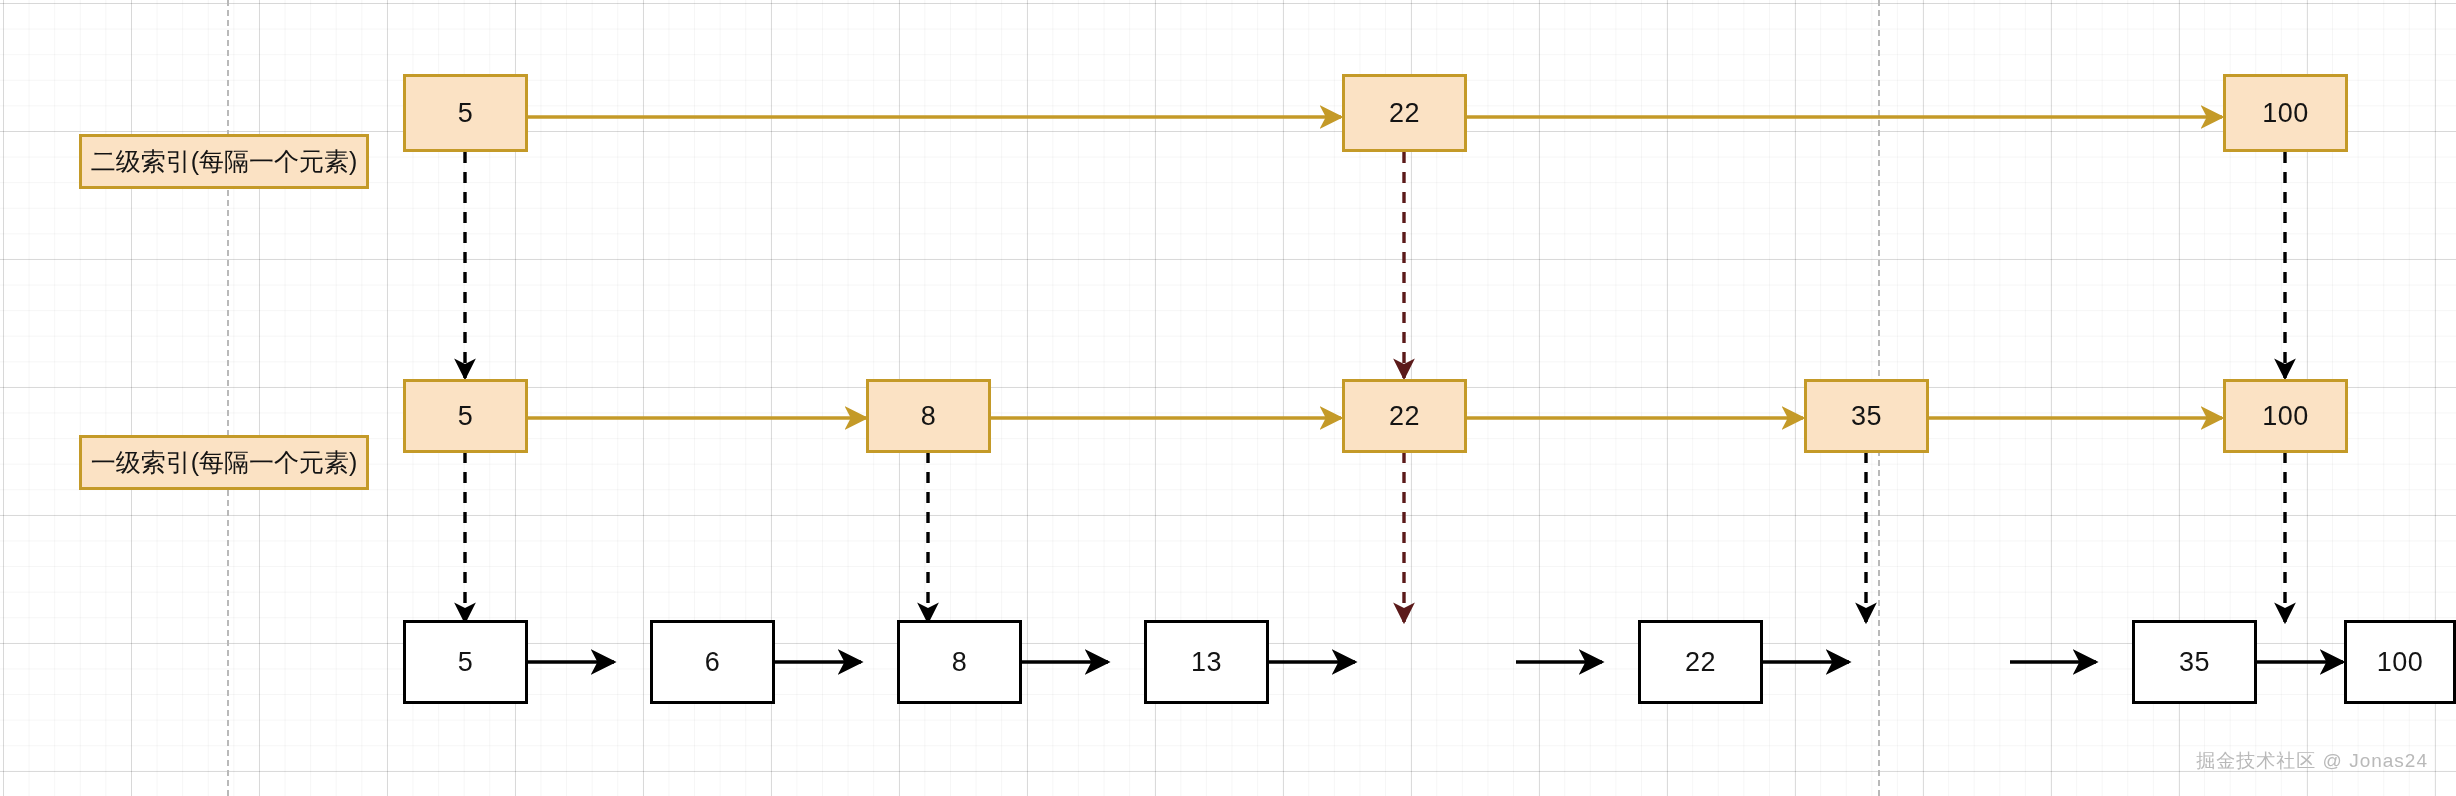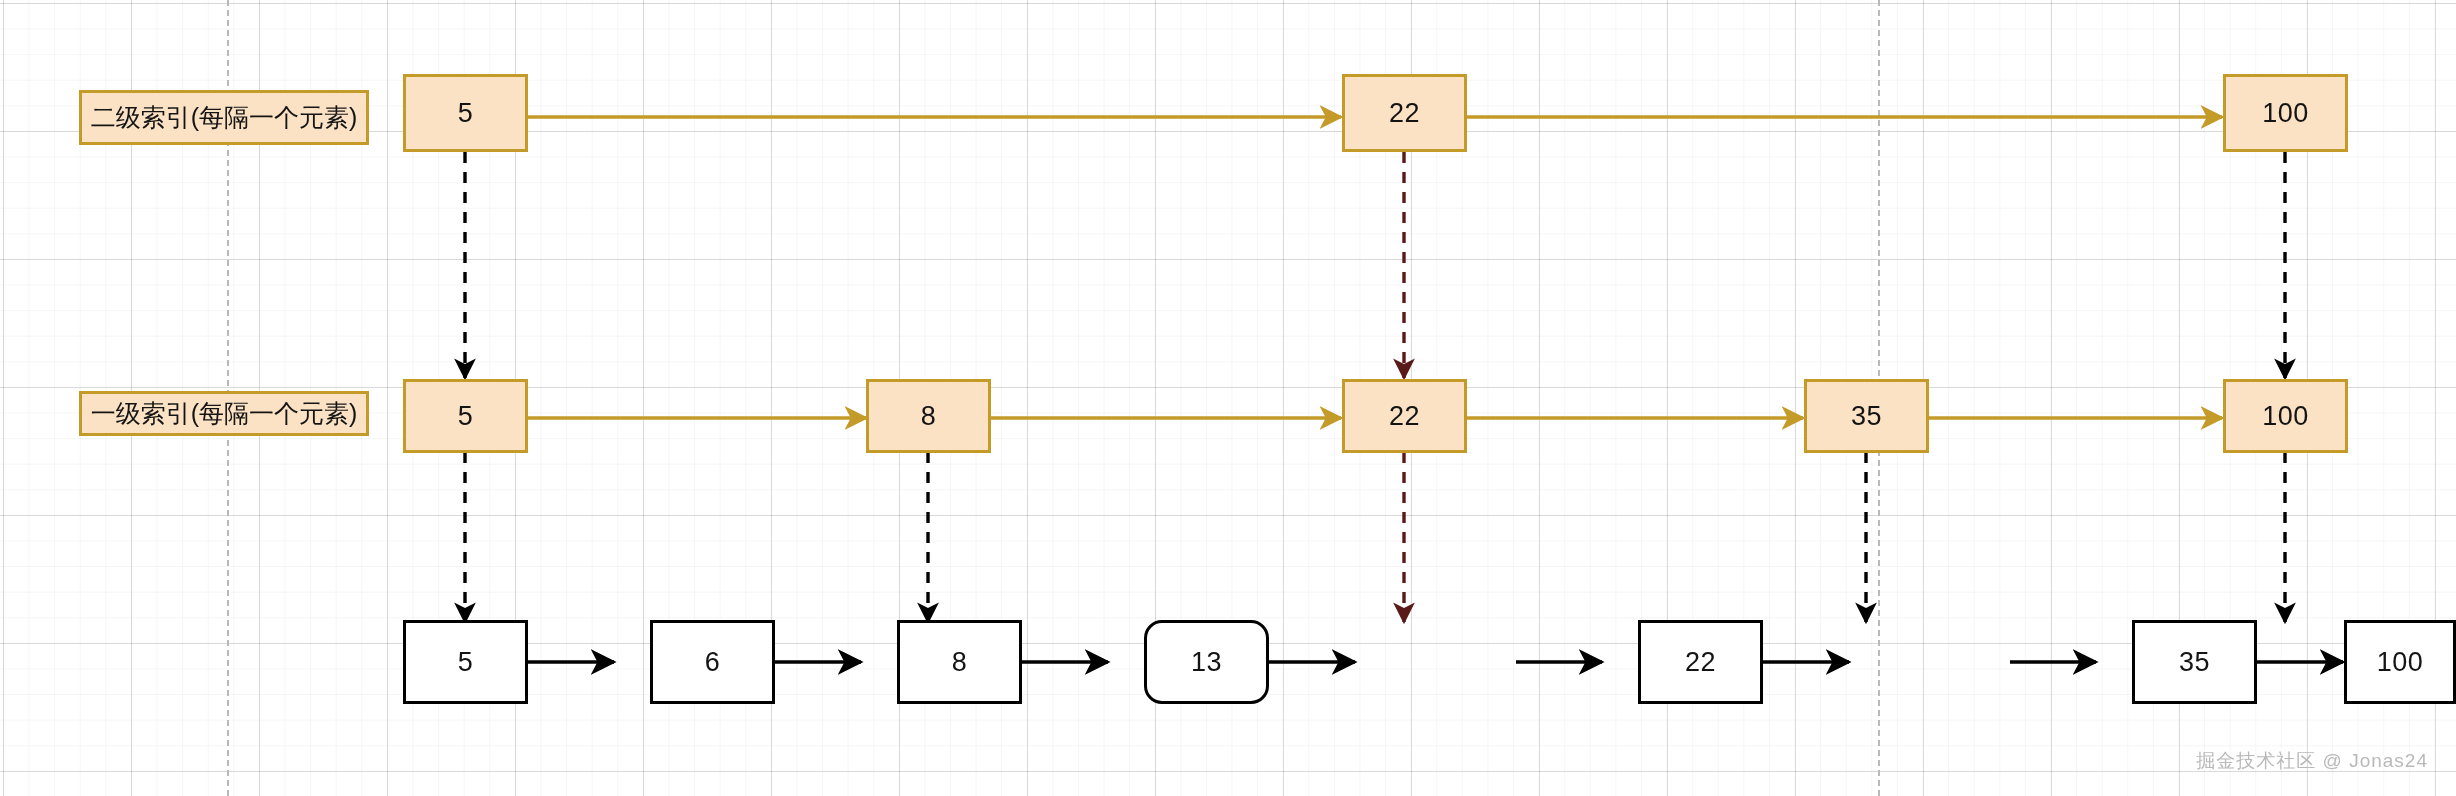--- a/index.html
+++ b/index.html
@@ -55,20 +55,21 @@
   .rowlabel{
     position:absolute;
     box-sizing:border-box;
     background:#fbe2c4;
     border:3px solid #c49a28;
     display:flex;align-items:center;justify-content:center;
     font-size:25px;
     color:#141414;
     white-space:nowrap;
     padding:0 14px;
+    margin-top:44px;
   }
   .watermark{
     position:absolute;
     right:28px;bottom:22px;
     font-size:19px;
     color:#b9b9b9;
     white-space:nowrap;
     letter-spacing:1px;
   }
 </style>
@@ -135,35 +136,35 @@
       <line x1="1866" y1="452" x2="1866" y2="622" marker-end="url(#arr-down)"></line>
       <line x1="2285" y1="452" x2="2285" y2="622" marker-end="url(#arr-down)"></line>
     </g>
     <g stroke="#5b1a1a" stroke-width="3.4" fill="none" stroke-dasharray="11 9">
       <line x1="1404" y1="452" x2="1404" y2="622" marker-end="url(#arr-down-red)"></line>
     </g>
   </svg>
 
   <div class="rowlabel" style="left:79px;top:90px;width:290px;height:55px;">二级索引(每隔一个元素)</div>
 
-  <div class="rowlabel" style="left:79px;top:391px;width:290px;height:45px;">一级索引(每隔一个元素)</div>
+  <div class="rowlabel" style="left:79px;top:391px;width:290px;height:55px;">一级索引(每隔一个元素)</div>
 
   <div class="node idx" style="left:403px;top:74px;width:125px;height:78px;">5</div>
   <div class="node idx" style="left:1342px;top:74px;width:125px;height:78px;">22</div>
   <div class="node idx" style="left:2223px;top:74px;width:125px;height:78px;">100</div>
 
   <div class="node idx" style="left:403px;top:379px;width:125px;height:74px;">5</div>
   <div class="node idx" style="left:866px;top:379px;width:125px;height:74px;">8</div>
   <div class="node idx" style="left:1342px;top:379px;width:125px;height:74px;">22</div>
   <div class="node idx" style="left:1804px;top:379px;width:125px;height:74px;">35</div>
   <div class="node idx" style="left:2223px;top:379px;width:125px;height:74px;">100</div>
 
   <div class="node base" style="left:403px;top:620px;width:125px;height:84px;">5</div>
   <div class="node base" style="left:650px;top:620px;width:125px;height:84px;">6</div>
   <div class="node base" style="left:897px;top:620px;width:125px;height:84px;">8</div>
-  <div class="node base" style="left:1144px;top:620px;width:125px;height:84px;border-radius:18px;">13</div>
+  <div class="node base" style="left:1144px;top:620px;width:125px;height:84px;">13</div>
   <div class="node base" style="left:1638px;top:620px;width:125px;height:84px;">22</div>
   <div class="node base" style="left:2132px;top:620px;width:125px;height:84px;">35</div>
   <div class="node base" style="left:2344px;top:620px;width:112px;height:84px;">100</div>
 
   <div class="watermark">掘金技术社区 @ Jonas24</div>
 
 </div>
 
 </body></html>

